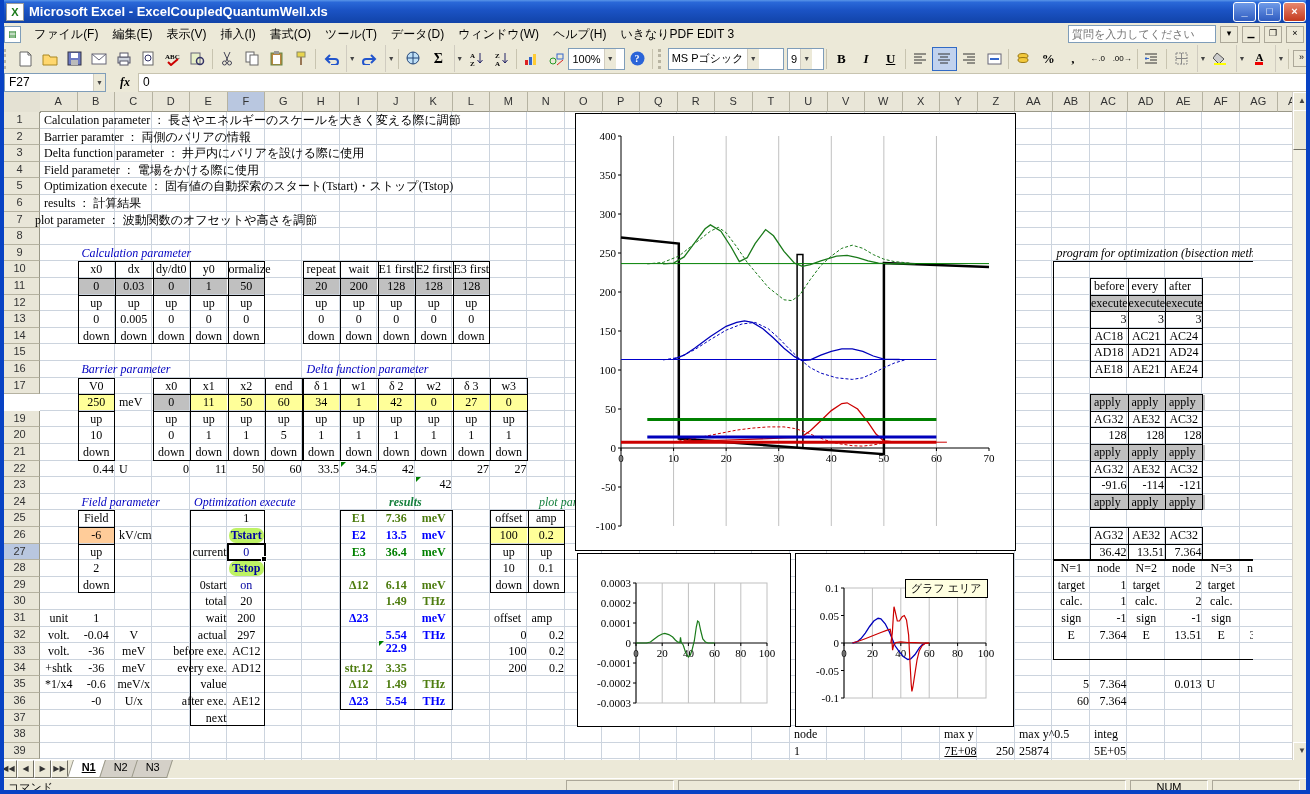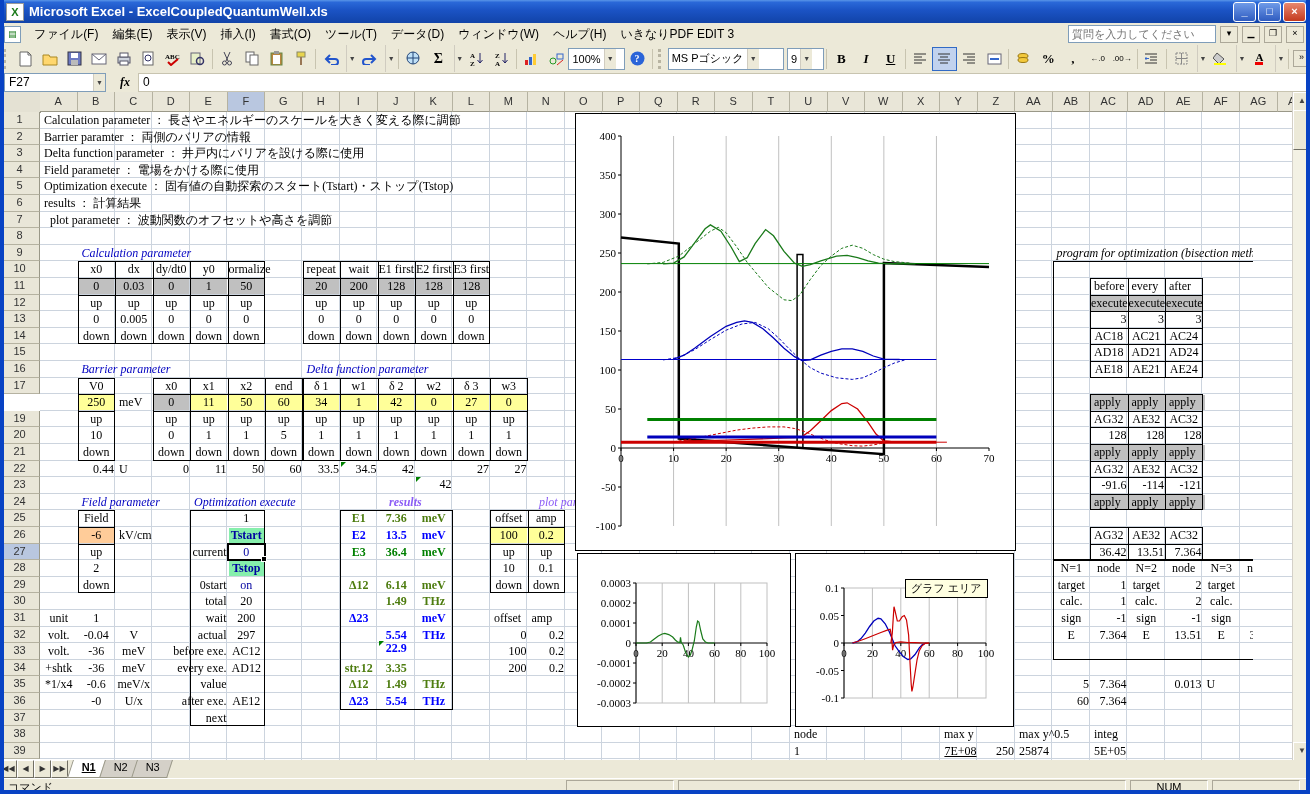--- a/index.html
+++ b/index.html
@@ -66,25 +66,25 @@
   #gridbg{position:absolute;left:40px;top:20px;width:1253px;height:648px;background:#fff;
     background-image:repeating-linear-gradient(90deg,transparent 0px,transparent 36.5px,#ccd4de 36.5px,#ccd4de 37.5px),
                      repeating-linear-gradient(180deg,transparent 0px,transparent 15.6px,#ccd4de 15.6px,#ccd4de 16.6px);}
   .cell{position:absolute;height:15px;font-size:12px;line-height:15px;white-space:nowrap;color:#000;}
   .l{text-align:left;padding-left:3px;}
   .c{text-align:center;}
   .r{text-align:right;padding-right:3px;}
   .gy{background:#c0c0c0;}
   .yl{background:#ffff99;}
   .or{background:#ffcc99;}
-  .cy{background:#86efac;}
+  .cy{background:#bef264;border-radius:7px;}
   .rd{color:#4d7c0f;} .bl{color:#0000ff;} .gr{color:#008000;} .nv{color:#0000a0;}
   .b{font-weight:bold;} .it{font-style:italic;}
   .ti{color:#0000c0;font-style:italic;}
-  .tr{color:#8b5cf6;font-style:italic;padding-left:48px;}
+  .tr{color:#15803d;font-style:italic;padding-left:48px;}
   .tri{position:relative;}
   .tri::before{content:"";position:absolute;left:0;top:0;border-top:5px solid #008000;border-right:5px solid transparent;}
   .bx{position:absolute;border:1px solid #000;pointer-events:none;}
   .vln,.hln{position:absolute;background:#000;pointer-events:none;}
   .chartbox{position:absolute;background:#fff;border:1px solid #000;}
   #sel{position:absolute;border:2px solid #000;background:transparent;}
   #sel::after{content:"";position:absolute;right:-3px;bottom:-3px;width:4px;height:4px;background:#000;border:1px solid #fff;}
   #tooltip{position:absolute;background:#ffffe1;border:1px solid #000;font-family:"Liberation Sans",sans-serif;
     font-size:11px;padding:1px 5px;}
   
@@ -450,21 +450,21 @@
         <div class="rh" style="top: 630.8px; height: 15.6px; line-height: 15.6px;">39</div>
       </div>
     <div id="layers" style="position:absolute;left:0;top:0;width:1253px;height:668px;overflow:hidden;">
       <div id="cells-layer">
           <div class="cell l" style="left: 41px; top: 21px; width: 485.5px;">Calculation parameter ： 長さやエネルギーのスケールを大きく変える際に調節</div>
           <div class="cell l" style="left: 41px; top: 37.6px; width: 485.5px;">Barrier paramter ： 両側のバリアの情報</div>
           <div class="cell l" style="left: 41px; top: 54.2px; width: 485.5px;">Delta function parameter ： 井戸内にバリアを設ける際に使用</div>
           <div class="cell l" style="left: 41px; top: 70.8px; width: 485.5px;">Field parameter ： 電場をかける際に使用</div>
           <div class="cell l" style="left: 41px; top: 87.4px; width: 485.5px;">Optimization execute ： 固有値の自動探索のスタート(Tstart)・ストップ(Tstop)</div>
           <div class="cell l" style="left: 41px; top: 104px; width: 485.5px;">results ： 計算結果</div>
-          <div class="cell l" style="left: 47px; top: 120.6px; width: 485.5px;">plot parameter ： 波動関数のオフセットや高さを調節</div>
+          <div class="cell l" style="left: 32px; top: 120.6px; width: 485.5px;">plot parameter ： 波動関数のオフセットや高さを調節</div>
           <div class="cell l ti" style="left: 78.5px; top: 153.8px; width: 148px;">Calculation parameter</div>
           <div class="cell c" style="left: 78.5px; top: 170.4px; width: 35.5px;">x0</div>
           <div class="cell c" style="left: 116px; top: 170.4px; width: 35.5px;">dx</div>
           <div class="cell c" style="left: 153.5px; top: 170.4px; width: 35.5px;">dy/dt0</div>
           <div class="cell c" style="left: 191px; top: 170.4px; width: 35.5px;">y0</div>
           <div class="cell c" style="left: 228.5px; top: 170.4px; width: 35.5px;">ormalize</div>
           <div class="cell c" style="left: 303.5px; top: 170.4px; width: 35.5px;">repeat</div>
           <div class="cell c" style="left: 341px; top: 170.4px; width: 35.5px;">wait</div>
           <div class="cell c" style="left: 378.5px; top: 170.4px; width: 35.5px;">E1 first</div>
           <div class="cell c" style="left: 416px; top: 170.4px; width: 35.5px;">E2 first</div>

